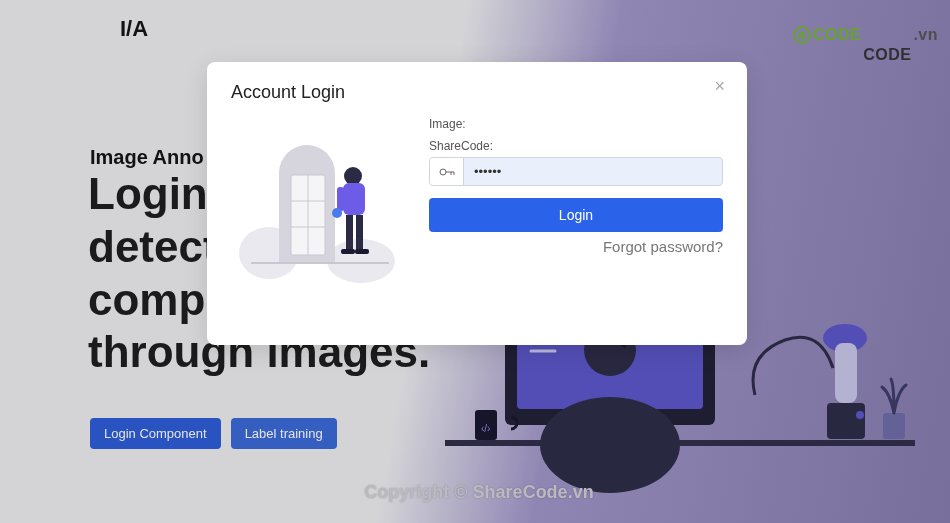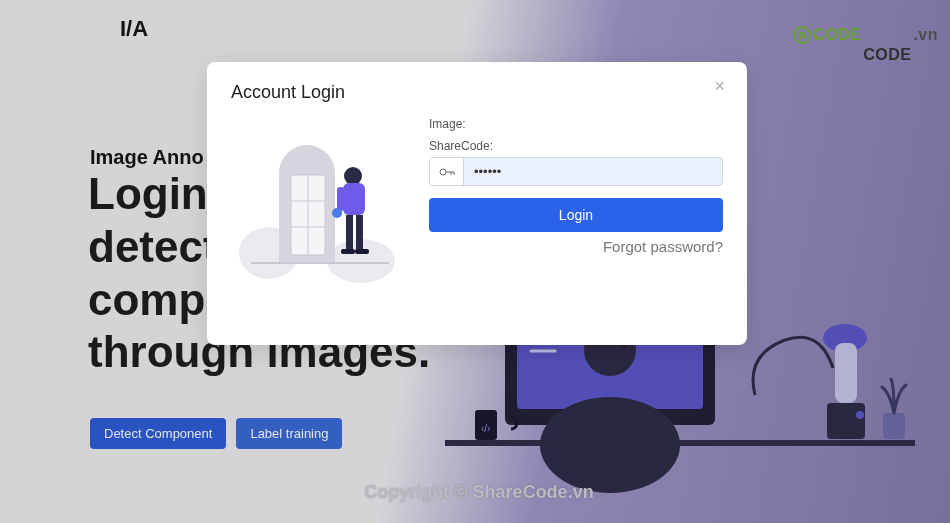--- a/index.html
+++ b/index.html
@@ -69,21 +69,21 @@
 
 <div class="hero-sub">Image Anno</div>
 <div class="hero-title">
   <span>Login</span><br>
   <span>detect</span><br>
   <span>components</span><br>
   <span>through images.</span>
 </div>
 
 <div class="hero-btns">
-  <button class="btn-primary">Detect Component</button>
+  <button class="btn-primary">Login Component</button>
   <button class="btn-primary soft">Label training</button>
 </div>
 
 <svg class="desk-illustration" viewBox="0 0 470 260">
   <rect x="0" y="205" width="470" height="6" fill="#2d2c46"></rect>
 
   <rect x="60" y="50" width="210" height="140" rx="6" fill="#1f1d34"></rect>
   <rect x="72" y="62" width="186" height="112" rx="4" fill="#5b55c9"></rect>
   <g stroke="#cfcff5" stroke-width="3" stroke-linecap="round">
     <line x1="86" y1="80" x2="140" y2="80"></line>

